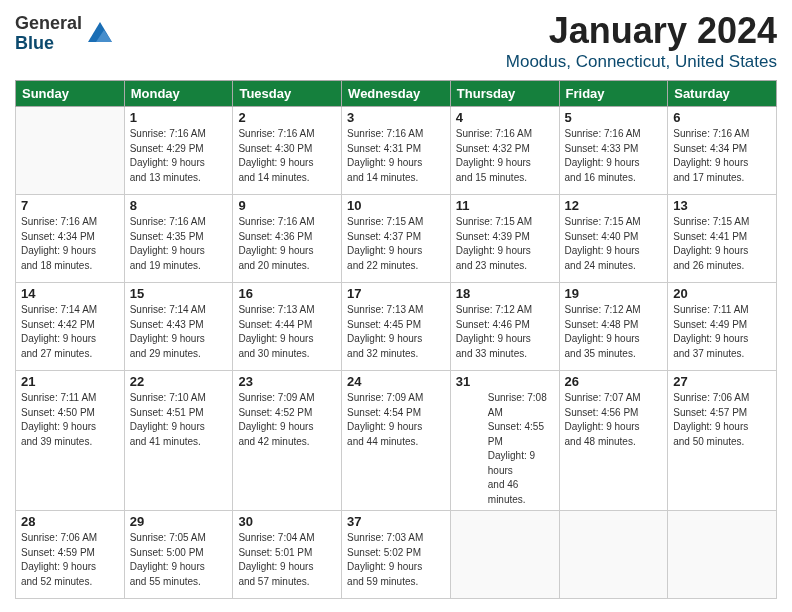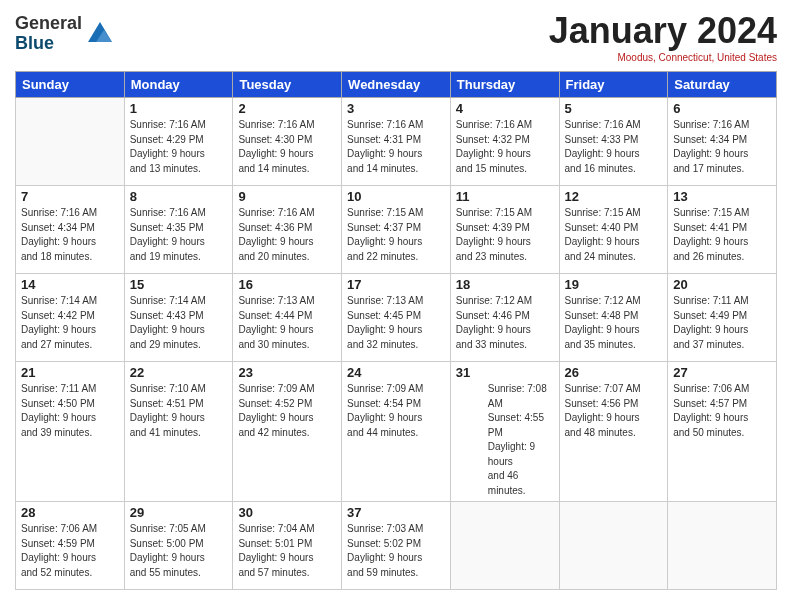--- a/index.html
+++ b/index.html
@@ -40,31 +40,31 @@
     }
     .title-area {
       text-align: right;
     }
     .month-title {
       font-size: 36px;
       font-weight: bold;
       color: #222;
     }
     .location {
-      font-size: 10px;
-      color: #b91c1c;
+      font-size: 17px;
+      color: #0c4a6e;
       margin-left: 28px;
     }
     .calendar {
       width: 100%;
       border-collapse: collapse;
       table-layout: fixed;
     }
     .calendar th {
-      background-color: #1d4ed8;
+      background-color: #15803d;
       color: #fff;
       text-align: left;
       padding: 5px 6px;
       font-size: 13px;
       border: 1px solid #aaa;
     }
     .calendar td {
       border: 1px solid #ccc;
       vertical-align: top;
       padding: 3px 5px;

